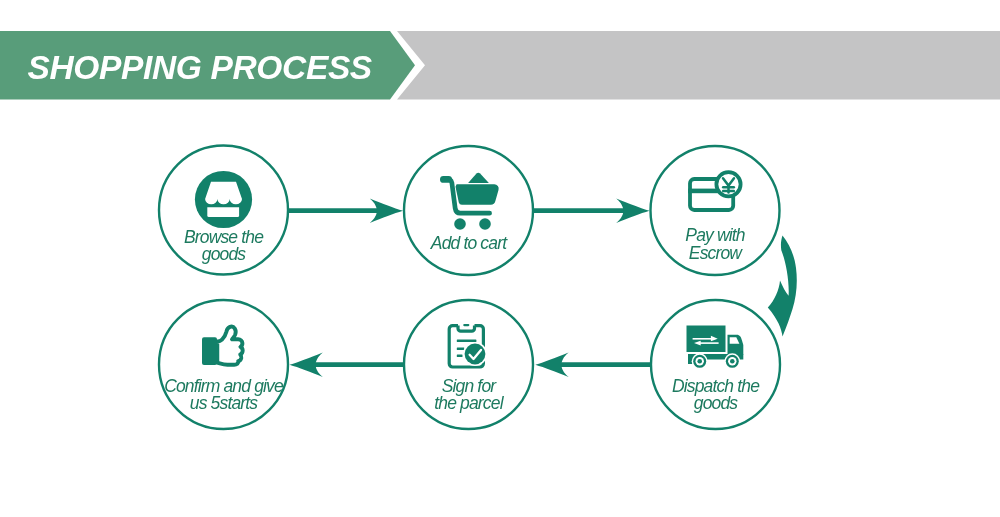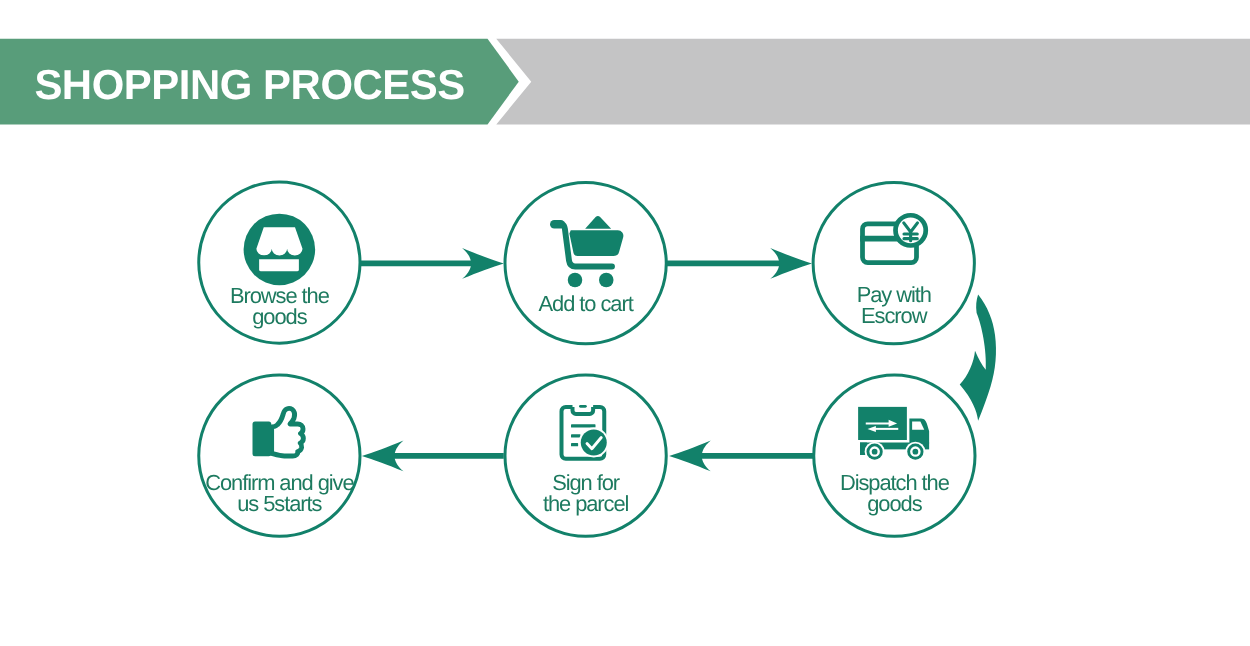--- a/index.html
+++ b/index.html
@@ -1,16 +1,16 @@
 <!DOCTYPE html>
 <html><head>
 <meta charset="utf-8">
 <style>
   html,body{margin:0;padding:0;background:#ffffff;}
-  #stage{position:relative;width:1000px;height:517px;background:#ffffff;overflow:hidden;}
+  #stage{position:relative;width:1000px;height:517px;background:#ffffff;overflow:hidden;font-style:italic;}
   svg{position:absolute;left:0;top:0;}
   text{font-family:"Liberation Sans", sans-serif;}
 </style>
 </head>
 <body>
 <div id="stage">
 <svg width="1000" height="517" viewBox="0 0 1000 517">
 
   <polygon points="397,31 1000,31 1000,99.6 397,99.6 425,65.3" fill="#c4c4c5"></polygon>
   <polygon points="0,31 390,31 415,65.3 390,99.6 0,99.6" fill="#589d7a"></polygon>

